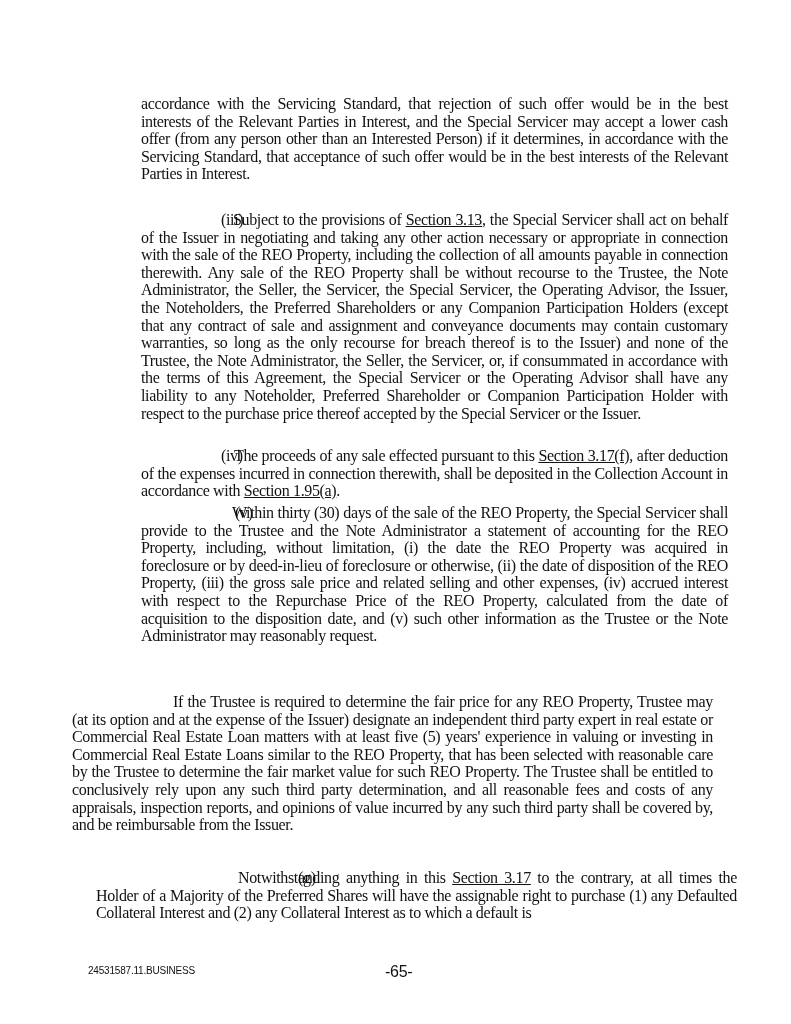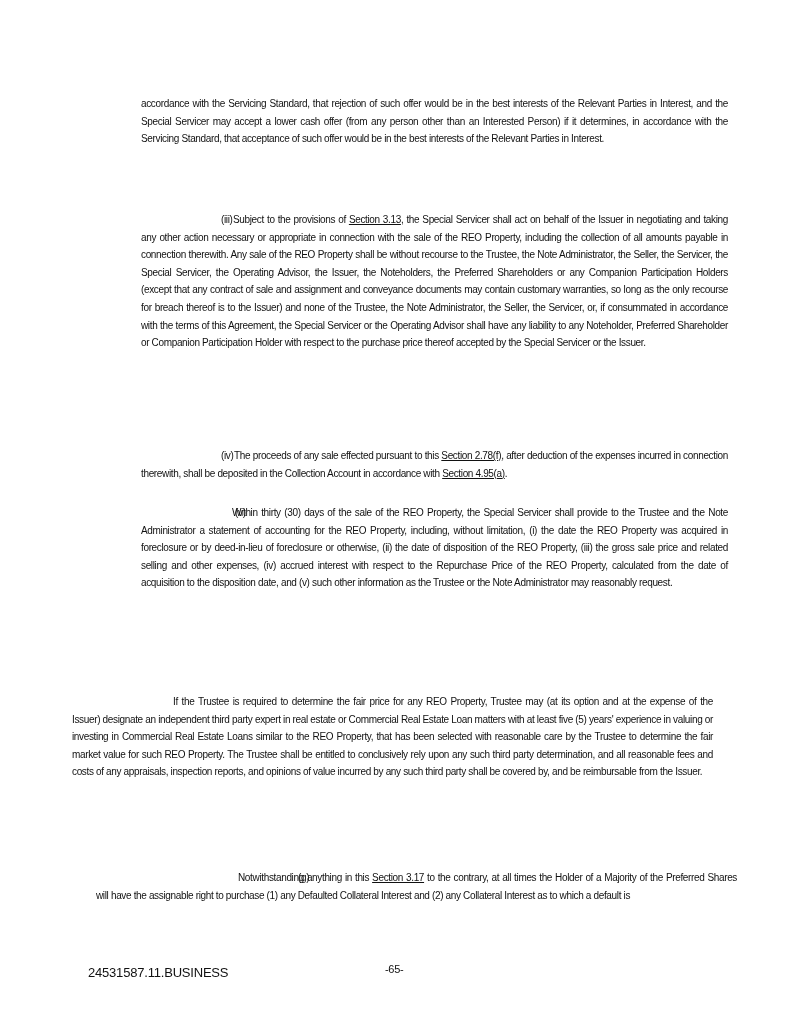--- a/index.html
+++ b/index.html
@@ -4,55 +4,56 @@
 <style>
   html, body { margin: 0; padding: 0; background: #ffffff; }
   body {
     width: 791px; height: 1024px; position: relative; overflow: hidden;
     font-family: "Liberation Sans", sans-serif;
     color: #111111;
   }
   .page { position: absolute; left: 0; top: 0; width: 791px; height: 1024px; background: #fff; }
   .para {
     position: absolute;
-    font-size: 10px;
+    font-size: 16px;
     line-height: 17.6px;
     text-align: justify;
     letter-spacing: -0.35px;
     word-spacing: 0px;
     margin: 0;
+    font-family: Liberation Serif, serif;
   }
   .para.indented { left: 141px; width: 587px; }
   .para.full { left: 72px; width: 641px; }
   .u { text-decoration: underline; text-underline-offset: 1px; }
   .label { display: inline-block; }
   .footer-id {
     position: absolute; left: 88px; top: 965px;
-    font-size: 13px; letter-spacing: -0.2px;
+    font-size: 10px; letter-spacing: -0.2px;
   }
   .footer-page {
     position: absolute; left: 385px; top: 963px;
-    font-size: 11px; letter-spacing: -0.3px;
+    font-size: 16px; letter-spacing: -0.3px;
   }
 </style>
 </head>
 <body>
 
 <div class="page">
 
   <p class="para indented" style="top: 95px;">
     <span>accordance with the Servicing Standard, that rejection of such offer would be in the best interests of the Relevant Parties in Interest, and the Special Servicer may accept a lower cash offer (from any person other than an Interested Person) if it determines, in accordance with the Servicing Standard, that acceptance of such offer would be in the best interests of the Relevant Parties in Interest.</span>
   </p>
 
   <p class="para indented" style="top: 211px; text-indent: 40px;">
     <span class="label" style="width: 52px;">(iii)</span><span>Subject to the provisions of </span><span class="u">Section 3.13</span><span>, the Special Servicer shall act on behalf of the Issuer in negotiating and taking any other action necessary or appropriate in connection with the sale of the REO Property, including the collection of all amounts payable in connection therewith.  Any sale of the REO Property shall be without recourse to the Trustee, the Note Administrator, the Seller, the Servicer, the Special Servicer, the Operating Advisor, the Issuer, the Noteholders, the Preferred Shareholders or any Companion Participation Holders (except that any contract of sale and assignment and conveyance documents may contain customary warranties, so long as the only recourse for breach thereof is to the Issuer) and none of the Trustee, the Note Administrator, the Seller, the Servicer, or, if consummated in accordance with the terms of this Agreement, the Special Servicer or the Operating Advisor shall have any liability to any Noteholder, Preferred Shareholder or Companion Participation Holder with respect to the purchase price thereof accepted by the Special Servicer or the Issuer.</span>
   </p>
 
   <p class="para indented" style="top: 447px; text-indent: 40px;">
-    <span class="label" style="width: 53px;">(iv)</span><span>The proceeds of any sale effected pursuant to this </span><span class="u">Section 2.78(f)</span><span>, after deduction of the expenses incurred in connection therewith, shall be deposited in the Collection Account in accordance with </span><span class="u">Section 4.95(a)</span><span>.</span>
+    <span class="label" style="width: 53px;">(iv)</span><span>The proceeds of any sale effected pursuant to this </span><span class="u">Section 3.17(f)</span><span>, after deduction of the expenses incurred in connection therewith, shall be deposited in the Collection Account in accordance with </span><span class="u">Section 1.95(a)</span><span>.</span>
   </p>
 
   <p class="para indented" style="top: 504px; text-indent: 47px;">
     <span class="label" style="width: 44px;">(v)</span><span>Within thirty (30) days of the sale of the REO Property, the Special Servicer shall provide to the Trustee and the Note Administrator a statement of accounting for the REO Property, including, without limitation, (i) the date the REO Property was acquired in foreclosure or by deed-in-lieu of foreclosure or otherwise, (ii) the date of disposition of the REO Property, (iii) the gross sale price and related selling and other expenses, (iv) accrued interest with respect to the Repurchase Price of the REO Property, calculated from the date of acquisition to the disposition date, and (v) such other information as the Trustee or the Note Administrator may reasonably request.</span>
   </p>
 
   <p class="para full" style="top: 693px; text-indent: 101px;">
     <span>If the Trustee is required to determine the fair price for any REO Property, Trustee may (at its option and at the expense of the Issuer) designate an independent third party expert in real estate or Commercial Real Estate Loan matters with at least five (5) years' experience in valuing or investing in Commercial Real Estate Loans similar to the REO Property, that has been selected with reasonable care by the Trustee to determine the fair market value for such REO Property.  The Trustee shall be entitled to conclusively rely upon any such third party determination, and all reasonable fees and costs of any appraisals, inspection reports, and opinions of value incurred by any such third party shall be covered by, and be reimbursable from the Issuer.</span>
   </p>
 

